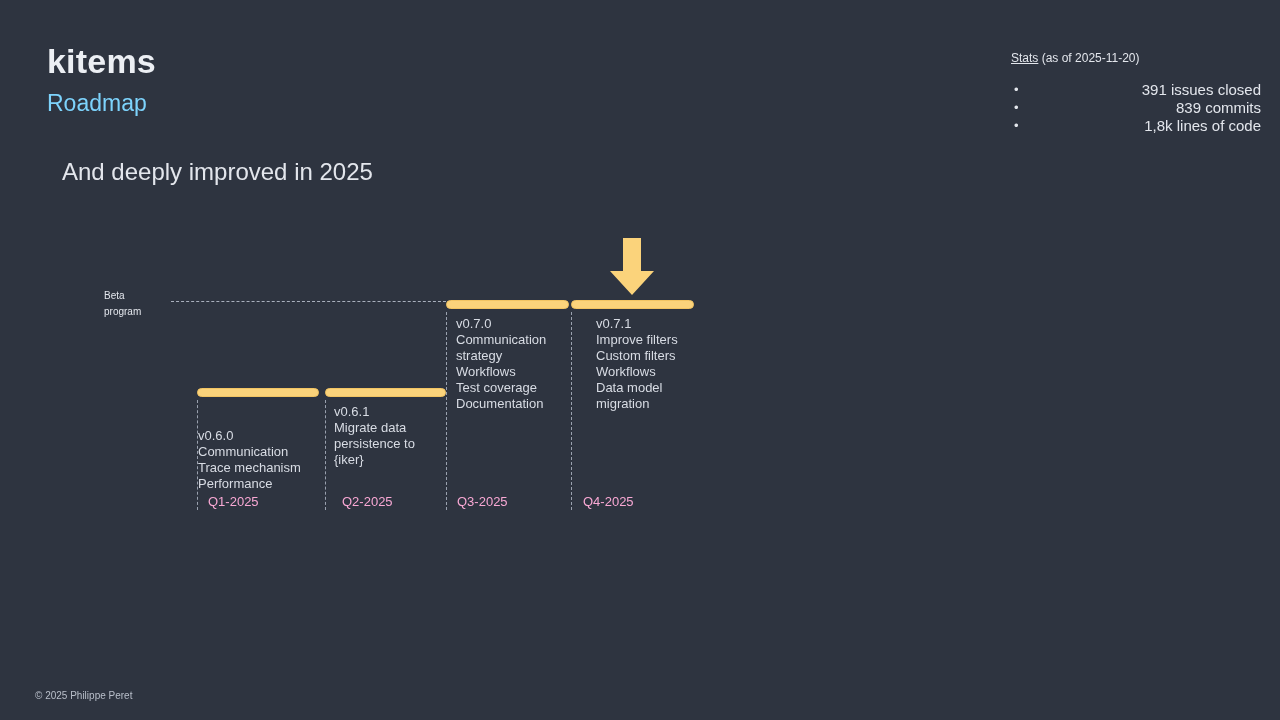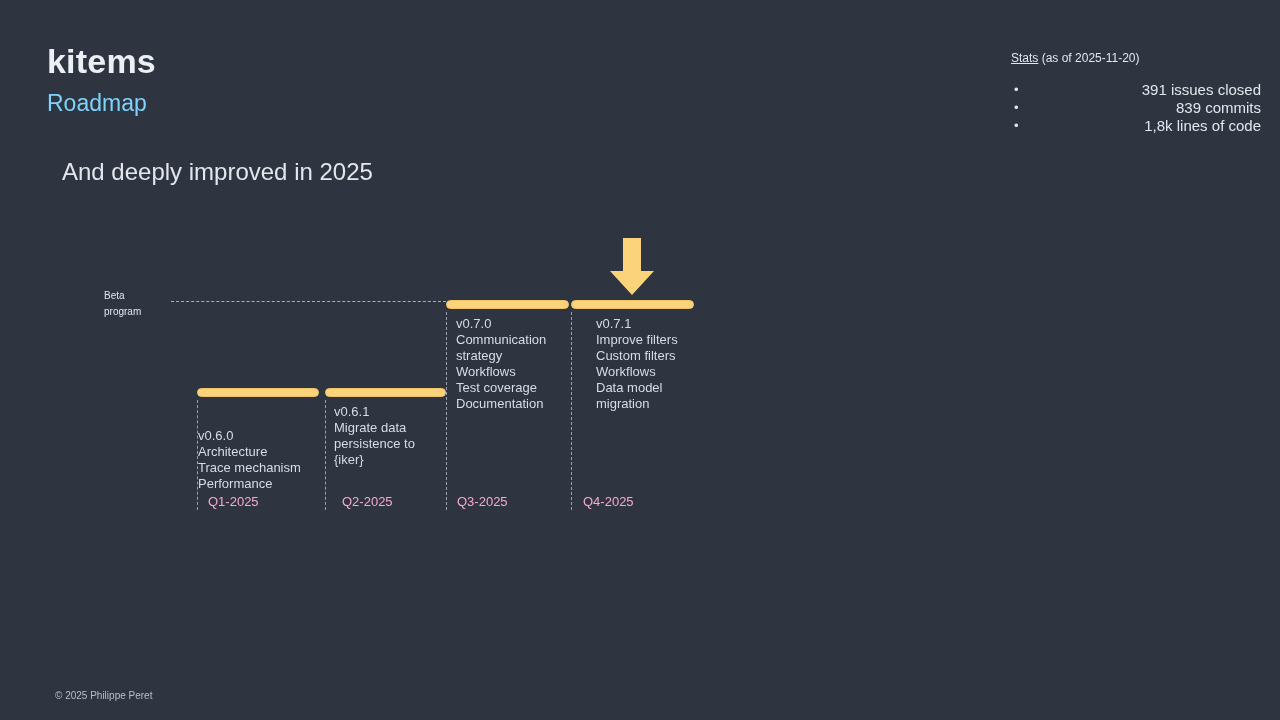--- a/index.html
+++ b/index.html
@@ -156,21 +156,21 @@
     position: absolute;
     left: 609px;
     top: 238px;
     width: 46px;
     height: 58px;
   }
 
   
   #footer {
     position: absolute;
-    left: 55px;
+    left: 35px;
     top: 689px;
     font-size: 10px;
     color: #b9bfca;
     line-height: 14px;
   }
 </style>
 </head>
 <body>
 
 <div id="slide-title">kitems</div>
@@ -199,21 +199,21 @@
   <div id="now-arrow">
     <svg width="46" height="58" viewBox="0 0 46 58" xmlns="http://www.w3.org/2000/svg">
       <path d="M14 0 H32 V33 H45 L23 57 L1 33 H14 Z" fill="#fbd37b"></path>
     </svg>
   </div>
 
   <div class="bar" style="left:197px; top:388px; width:122px;"></div>
   <div class="vline" style="left:197px; top:400px; height:110px;"></div>
   <div class="col-body" style="left:198px; top:404px; width:105px;margin-top:24px;">
     <span class="ver">v0.6.0</span>
-    <span class="item">Architecture</span>
+    <span class="item">Communication</span>
     <span class="item">Trace mechanism</span>
     <span class="item">Performance</span>
   </div>
   <div class="quarter" style="left:208px; top:494px;">Q1-2025</div>
 
   <div class="bar" style="left:325px; top:388px; width:121px;"></div>
   <div class="vline" style="left:325px; top:400px; height:110px;"></div>
   <div class="col-body" style="left:334px; top:404px; width:100px;">
     <span class="ver">v0.6.1</span>
     <span class="item">Migrate data persistence to {iker}</span>

